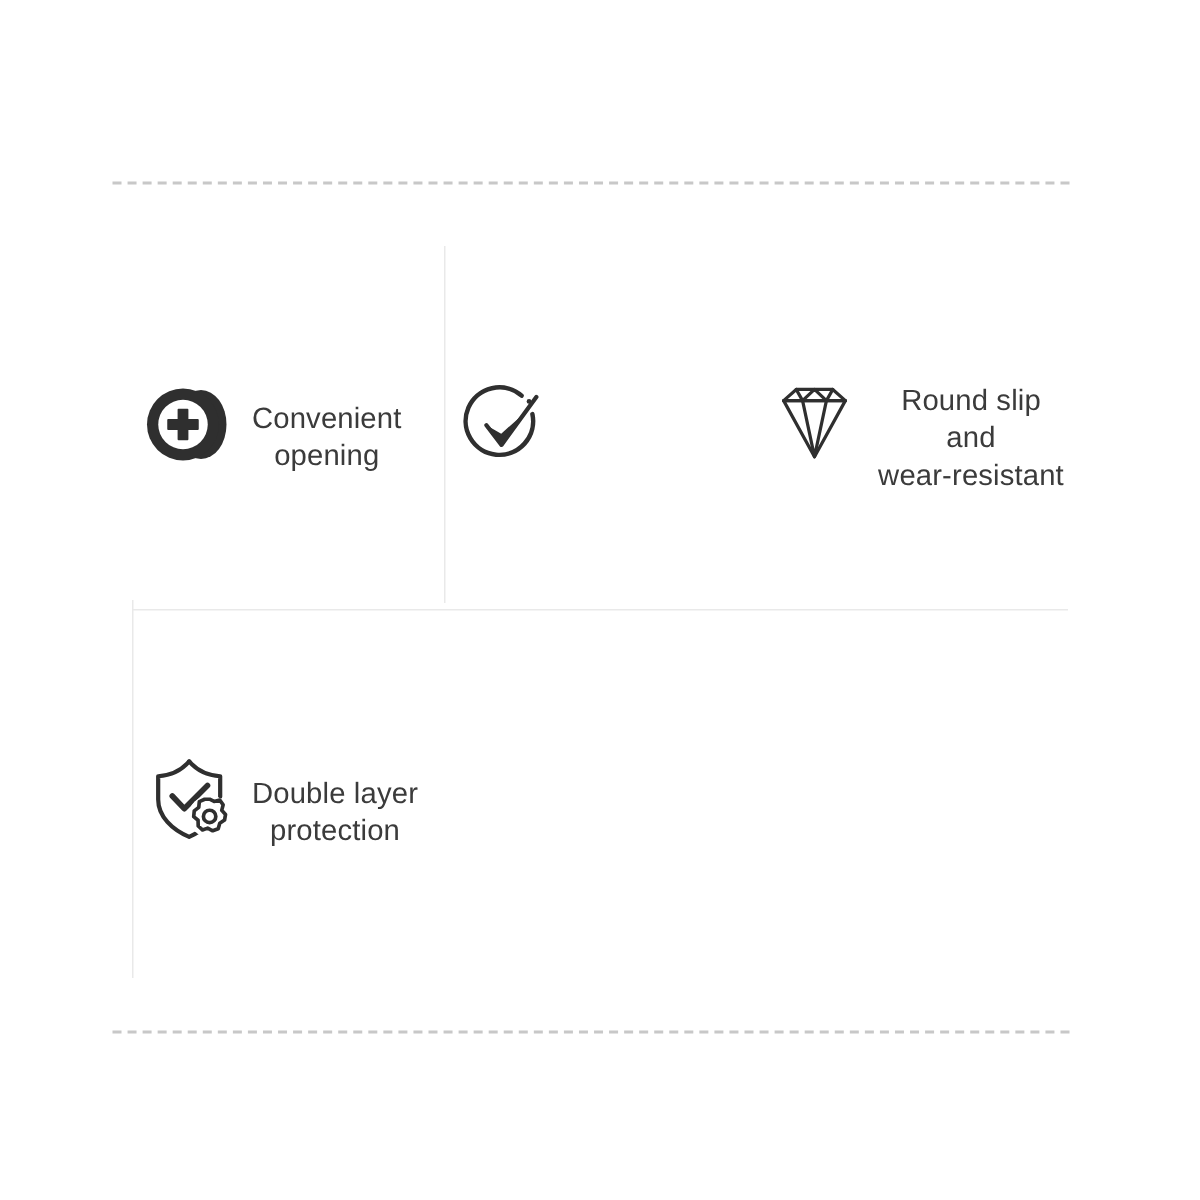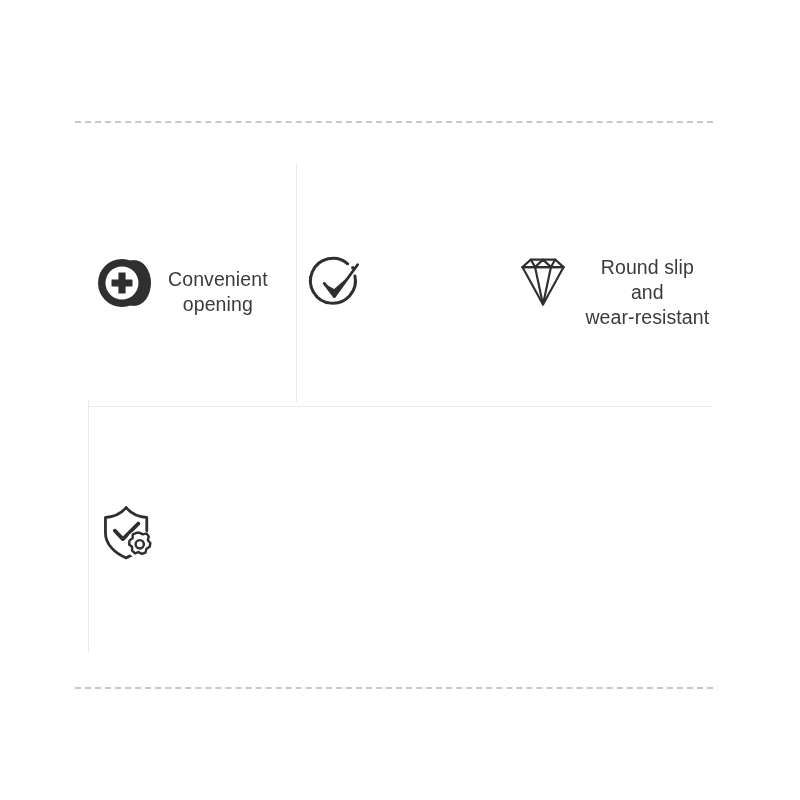--- a/index.html
+++ b/index.html
@@ -181,19 +181,21 @@
             <g fill="none" stroke="#2f2f2f" stroke-width="2.6" stroke-linejoin="round">
               <path d="M0 -12.2 L3.2 -10.6 L7.2 -11.6 L9.6 -8.2 L8.6 -4.3 L11.3 -1.4
                        L10.6 2.6 L7.2 4.8 L6.1 8.8 L2.2 10.2 L-1.4 8.3 L-5.1 9.6
                        L-8.1 6.8 L-8.2 2.7 L-11.3 0.2 L-10.9 -3.9 L-7.7 -6.4
                        L-7.3 -10.5 L-3.5 -12.2 Z"></path>
             </g>
             <circle r="4.4" fill="none" stroke="#2f2f2f" stroke-width="2.6"></circle>
           </g>
         </svg>
       </div>
+      <div class="feature-label">Double layer
+protection</div>
     </div>
 
   </div>
 
   <div class="dashed-rule bottom"></div>
 
 </div>
 
 </body></html>

